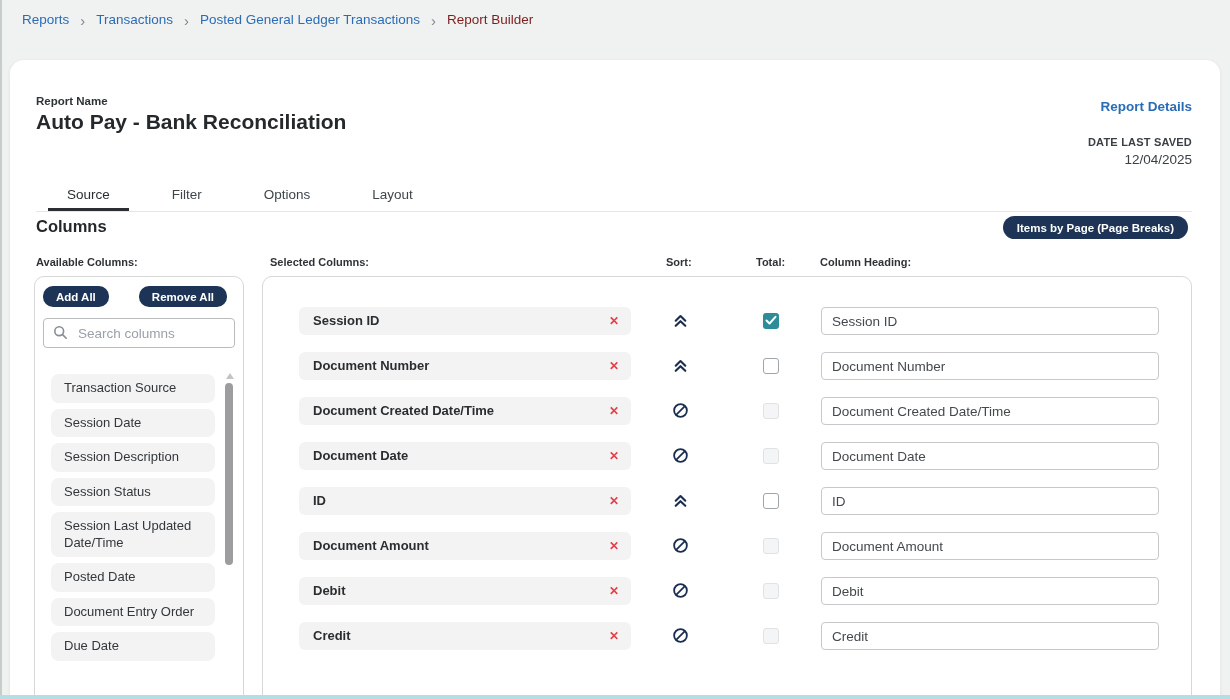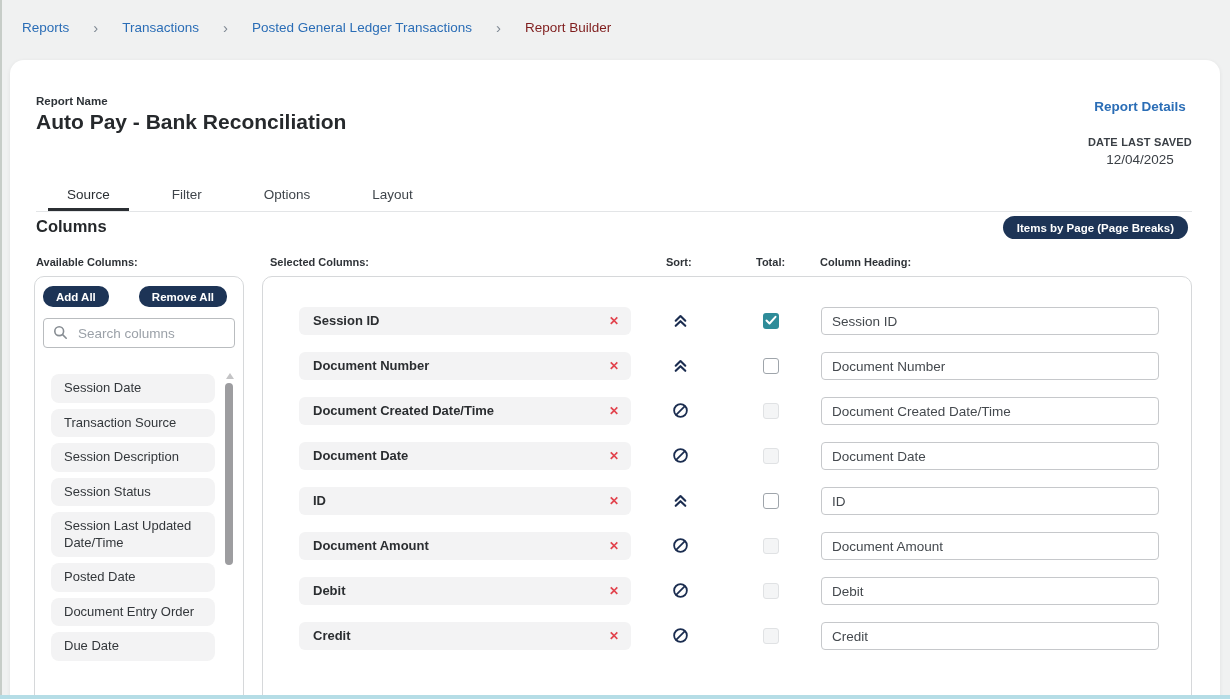--- a/index.html
+++ b/index.html
@@ -1,32 +1,32 @@
 <!DOCTYPE html>
 <html><head>
 <meta charset="utf-8">
 <style>
   html,body{margin:0;padding:0;}
   body{font-family:"Liberation Sans",sans-serif;}
   .page{position:relative;width:1230px;height:699px;background:#f0f1f1;overflow:hidden;}
   .left-strip{position:absolute;left:0;top:0;bottom:0;width:2px;background:#c7cdc8;}
 
   
-  .breadcrumb{position:absolute;left:22px;top:20px;font-size:13.5px;display:flex;align-items:center;gap:13px;}
+  .breadcrumb{position:absolute;left:22px;top:12px;font-size:13.5px;display:flex;align-items:flex-end;}
   .crumb-link{color:#2a6db6;text-decoration:none;cursor:pointer;}
   .crumb-sep{color:#7e8893;margin:0 11px;font-size:15px;line-height:13px;}
   .crumb-current{color:#7f1d1d;}
 
   
   .card{position:absolute;left:10px;top:60px;width:1210px;bottom:0;background:#ffffff;
         border-radius:14px 14px 0 0;box-shadow:0 1px 4px rgba(0,0,0,.07);overflow:hidden;}
 
   .report-name-label{position:absolute;left:26px;top:35px;font-size:11.5px;font-weight:bold;color:#2e3338;}
   .report-name{position:absolute;left:26px;top:50px;font-size:21px;font-weight:bold;color:#26292c;margin:0;}
-  .report-meta{position:absolute;right:28px;top:39px;text-align:center;}
+  .report-meta{position:absolute;right:28px;top:39px;text-align:right;}
   .report-details-link{display:block;color:#2a6db6;font-size:13.5px;font-weight:bold;text-decoration:none;cursor:pointer;}
   .date-saved-label{font-size:11px;font-weight:bold;color:#3b4046;margin-top:22px;letter-spacing:.2px;}
   .date-saved-value{font-size:13.5px;color:#3b4046;margin-top:4px;}
 
   
   .tabs{position:absolute;left:26px;right:28px;top:118px;height:33px;border-bottom:1px solid #e3e5e7;display:flex;padding-left:12px;}
   .tab{font-size:13.5px;color:#3f454b;padding:9px 19px 8px 19px;margin-right:24px;cursor:pointer;border-bottom:3px solid transparent;}
   .tab.active{border-bottom-color:#2b2f33;color:#2b2f33;}
 
   
@@ -130,22 +130,22 @@
         <button class="pill-btn">Remove All</button>
       </div>
       <div class="search-box">
         <svg width="15" height="15" viewBox="0 0 15 15">
           <circle cx="6.2" cy="6.2" r="4.4" fill="none" stroke="#878d93" stroke-width="1.6"></circle>
           <line x1="9.6" y1="9.6" x2="13.2" y2="13.2" stroke="#878d93" stroke-width="1.6" stroke-linecap="round"></line>
         </svg>
         <input class="search-input" placeholder="Search columns" style="">
       </div>
       <div class="avail-list">
+        <div class="avail-item">Transaction Source</div>
         <div class="avail-item">Session Date</div>
-        <div class="avail-item">Transaction Source</div>
         <div class="avail-item">Session Description</div>
         <div class="avail-item">Session Status</div>
         <div class="avail-item">Session Last Updated Date/Time</div>
         <div class="avail-item">Posted Date</div>
         <div class="avail-item">Document Entry Order</div>
         <div class="avail-item">Due Date</div>
       </div>
       <div class="avail-scrollbar">
         <div class="sb-arrow"></div>
         <div class="sb-thumb"></div>

